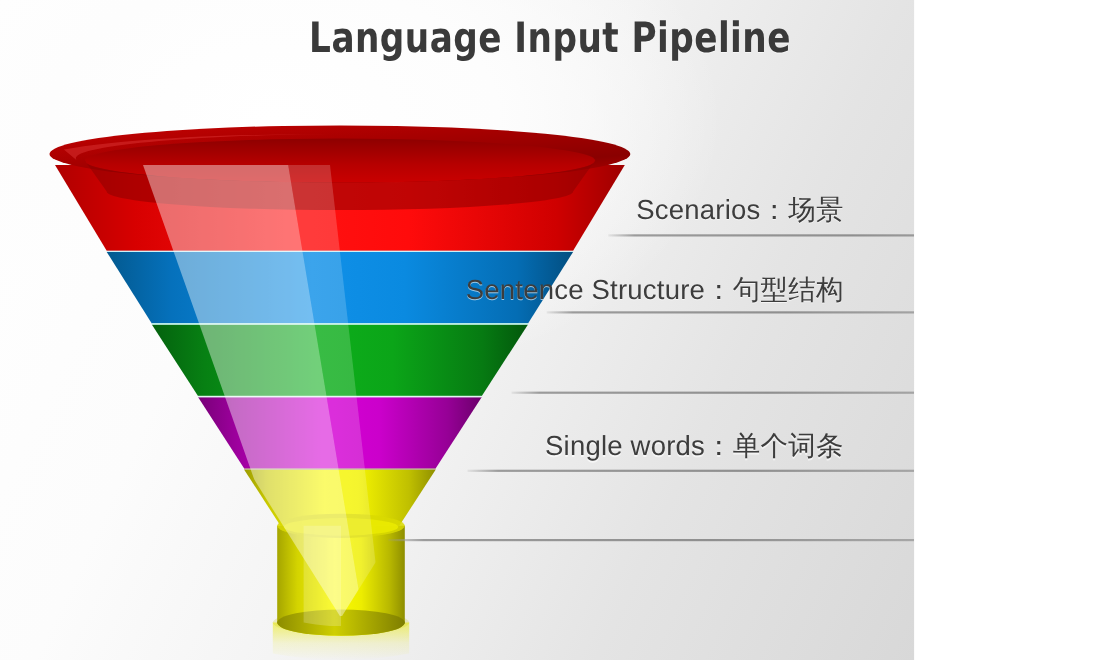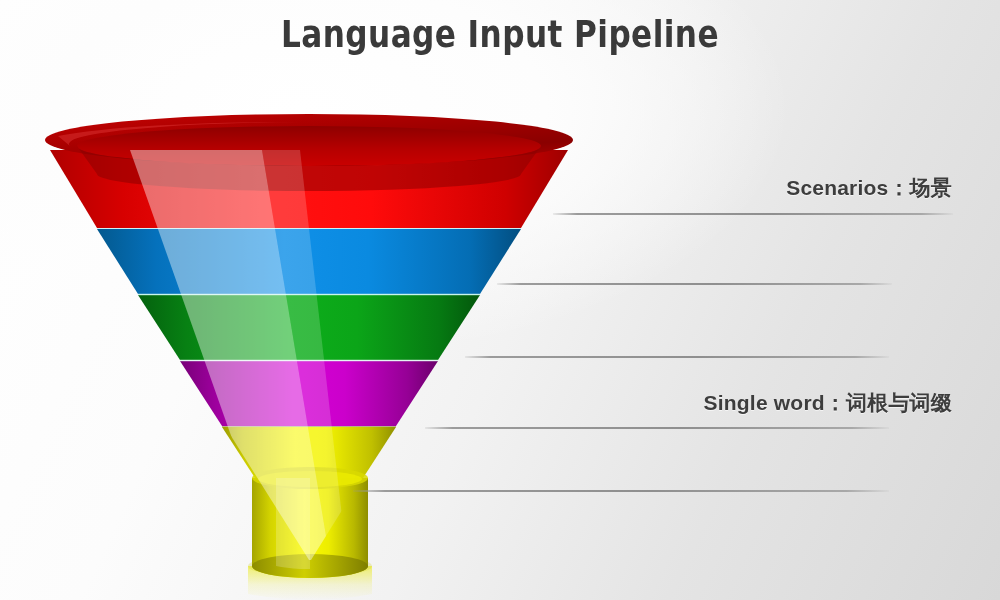--- a/index.html
+++ b/index.html
@@ -2,21 +2,21 @@
 <html><head>
 <meta charset="utf-8">
 <style>
   html, body {
     margin: 0;
     padding: 0;
     background: #ffffff;
   }
   #stage {
     position: relative;
-    width: 1000px;
+    width: 831px;
     height: 600px;
     overflow: hidden;
     font-family: "Liberation Sans", "DejaVu Sans", sans-serif;
     background:
       radial-gradient(ellipse 70% 60% at 30% 18%, #ffffff 0%, #fdfdfd 35%, rgba(253,253,253,0) 70%),
       linear-gradient(115deg, #ffffff 0%, #fcfcfc 28%, #f2f2f2 52%, #e4e4e4 74%, #d8d8d8 100%);
   }
 
   
   #title {
@@ -39,26 +39,26 @@
   
   #funnel {
     position: absolute;
     left: 0;
     top: 0;
   }
 
   
   .label-row {
     position: absolute;
-    right: 48px;
+    right: 64px;
     white-space: nowrap;
     text-align: right;
     color: #3d3d3d;
-    font-weight: 700;
-    font-size: 21px;
+    font-weight: 400;
+    font-size: 25px;
     letter-spacing: 0.2px;
     text-shadow: 0 1px 0 rgba(255,255,255,0.6);
   }
   .label-row .cn {
     font-family: "DejaVu Sans", "Liberation Sans", sans-serif;
   }
   .sep {
     position: absolute;
     height: 2px;
     background: linear-gradient(90deg, rgba(150,150,150,0.15) 0%, #9b9b9b 6%, #8f8f8f 55%, #a8a8a8 92%, rgba(168,168,168,0.1) 100%);
@@ -203,24 +203,27 @@
     <g>
       <path d="M 276,478 L 276,566 A 58,12 0 0 0 300,569 L 310,569 L 310,478 Z" fill="#ffffff" opacity="0.20"></path>
     </g>
   </svg>
 
   <div class="label-row" style="top:174px;">
     <span>Scenarios</span><span class="cn">：</span><span class="cn">场景</span>
   </div>
   <div class="sep" style="top:213px; left:553px; width:400px;"></div>
 
+  <div class="label-row" style="top:247px;">
+    <span>Sentence Structure</span><span class="cn">：</span><span class="cn">句型结构</span>
+  </div>
   <div class="sep" style="top:283px; left:497px; width:395px;"></div>
 
   <div class="sep" style="top:356px; left:465px; width:424px;"></div>
 
   <div class="label-row" style="top:389px;">
-    <span>Single word</span><span class="cn">：</span><span class="cn">词根与词缀</span>
+    <span>Single words</span><span class="cn">：</span><span class="cn">单个词条</span>
   </div>
   <div class="sep" style="top:427px; left:425px; width:464px;"></div>
 
   <div class="sep" style="top:490px; left:353px; width:536px;"></div>
 
 </div>
 
 </body></html>

